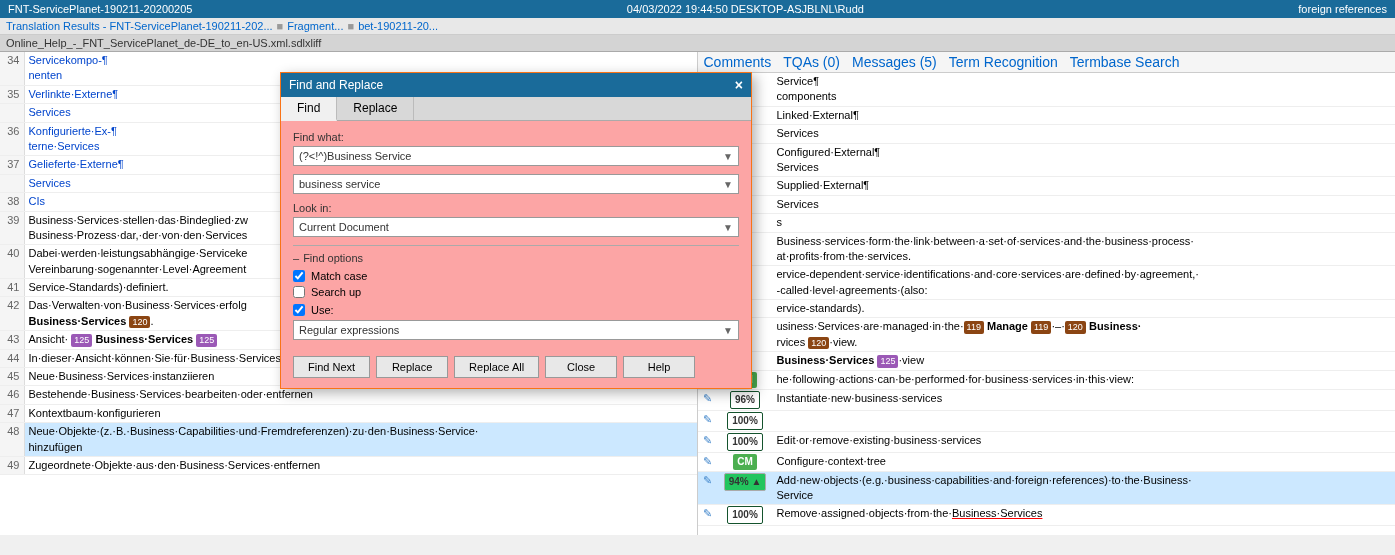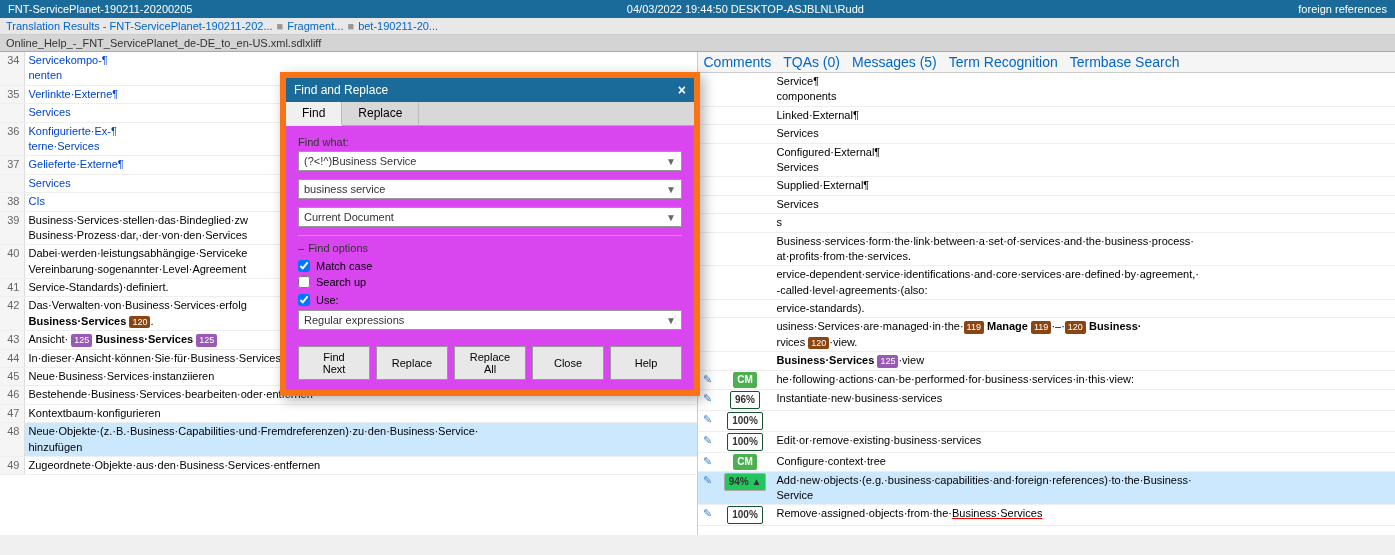--- a/index.html
+++ b/index.html
@@ -145,23 +145,23 @@
     
     .dialog-overlay {
       position: absolute;
       top: 0; left: 0; right: 0; bottom: 0;
       z-index: 100;
     }
     .dialog {
       position: absolute;
       top: 20px;
       left: 280px;
-      width: 420px;
-      background: #d946ef;
-      border: 6px solid #f97316;
+      width: 472px;
+      background: #fca5a5;
+      border: 1px solid #f97316;
       box-shadow: 4px 4px 12px rgba(0,0,0,0.3);
       font-size: 12px;
     }
     .dialog-title-bar {
       background: #1a6b9a;
       color: white;
       padding: 4px 8px;
       display: flex;
       align-items: center;
       justify-content: space-between;
@@ -511,20 +511,21 @@
             <span class="form-input-arrow">▼</span>
           </div>
         </div>
         <div class="form-row">
           <div class="form-input">
             <span class="form-input-text">business service</span>
             <span class="form-input-arrow">▼</span>
           </div>
         </div>
         <div class="form-row">
+          <label class="form-label">Look in:</label>
           <div class="form-input">
             <span class="form-input-text">Current Document</span>
             <span class="form-input-arrow">▼</span>
           </div>
         </div>
         <div class="find-options-section">
           <div class="find-options-header">
             <span>–</span>
             <span>Find options</span>
           </div>

